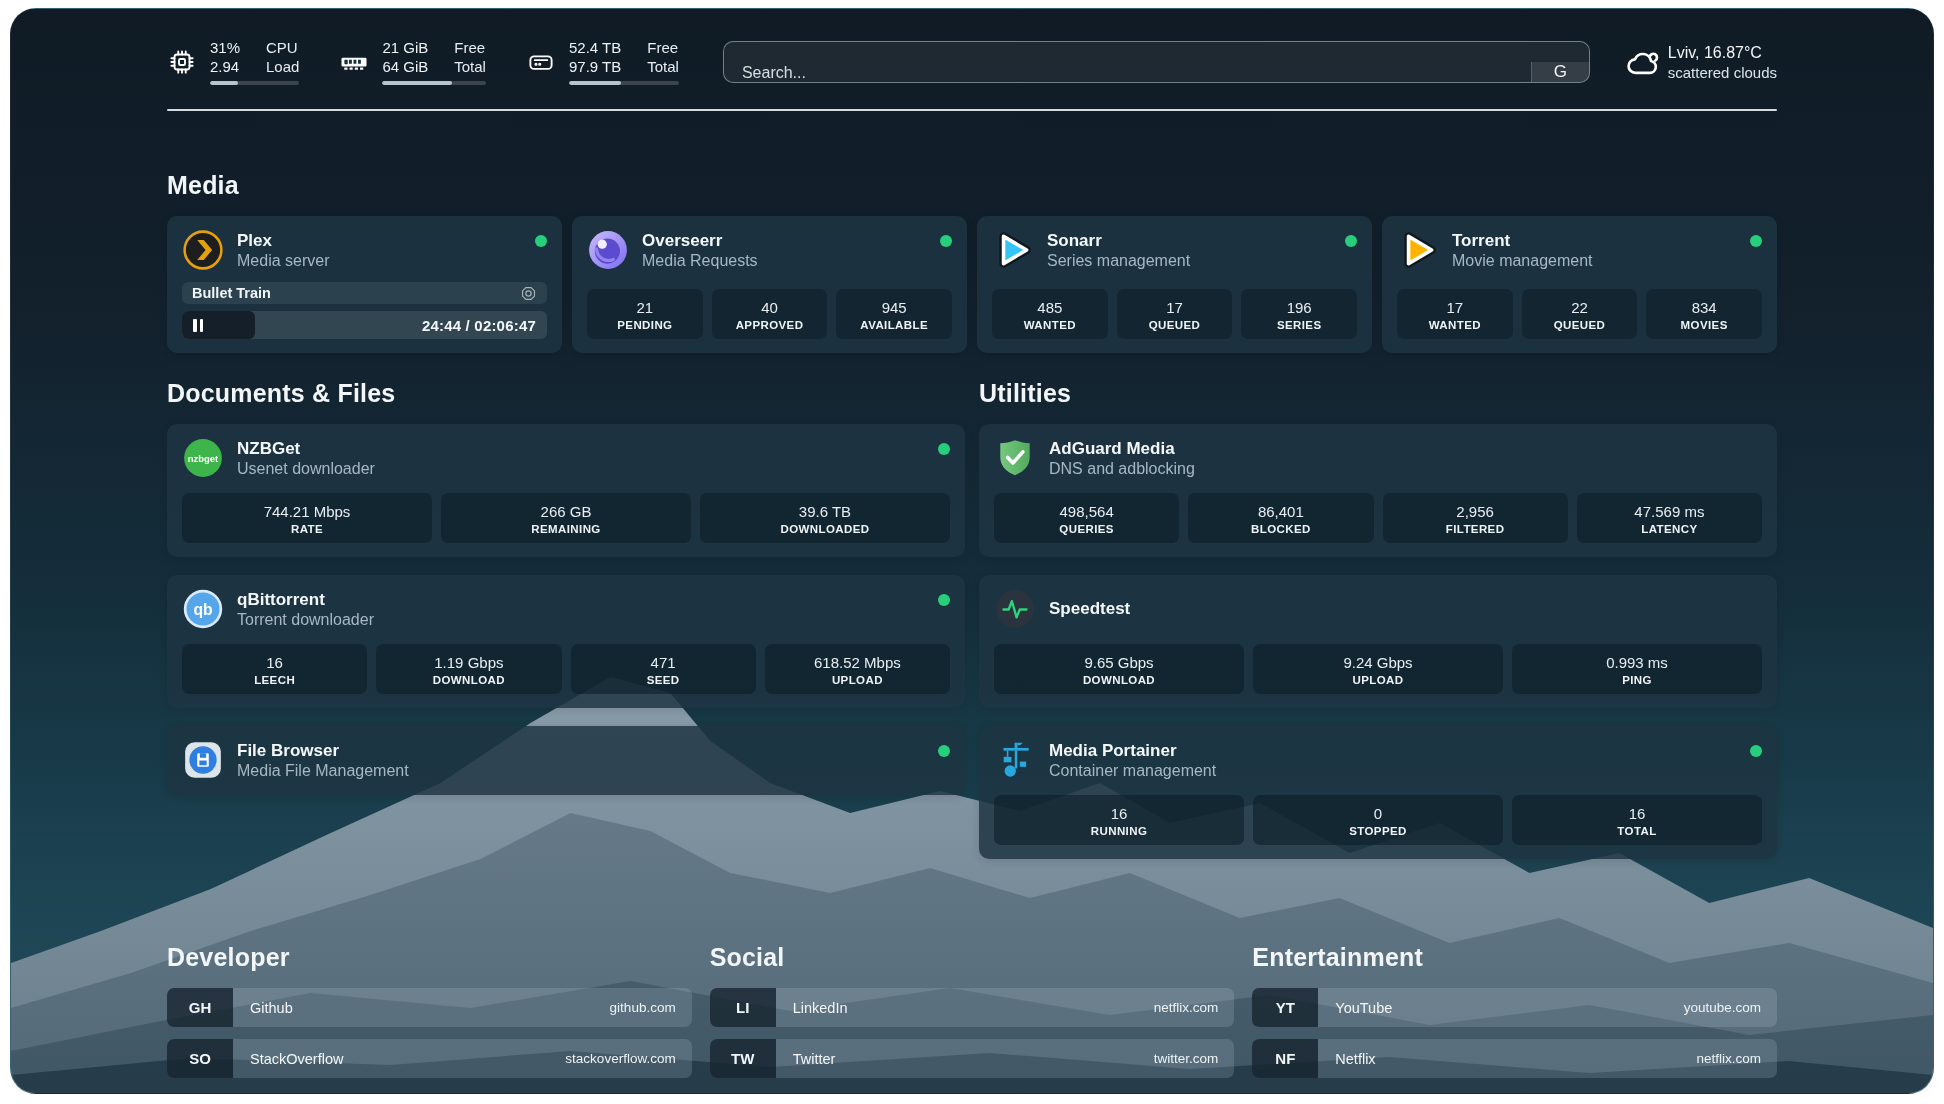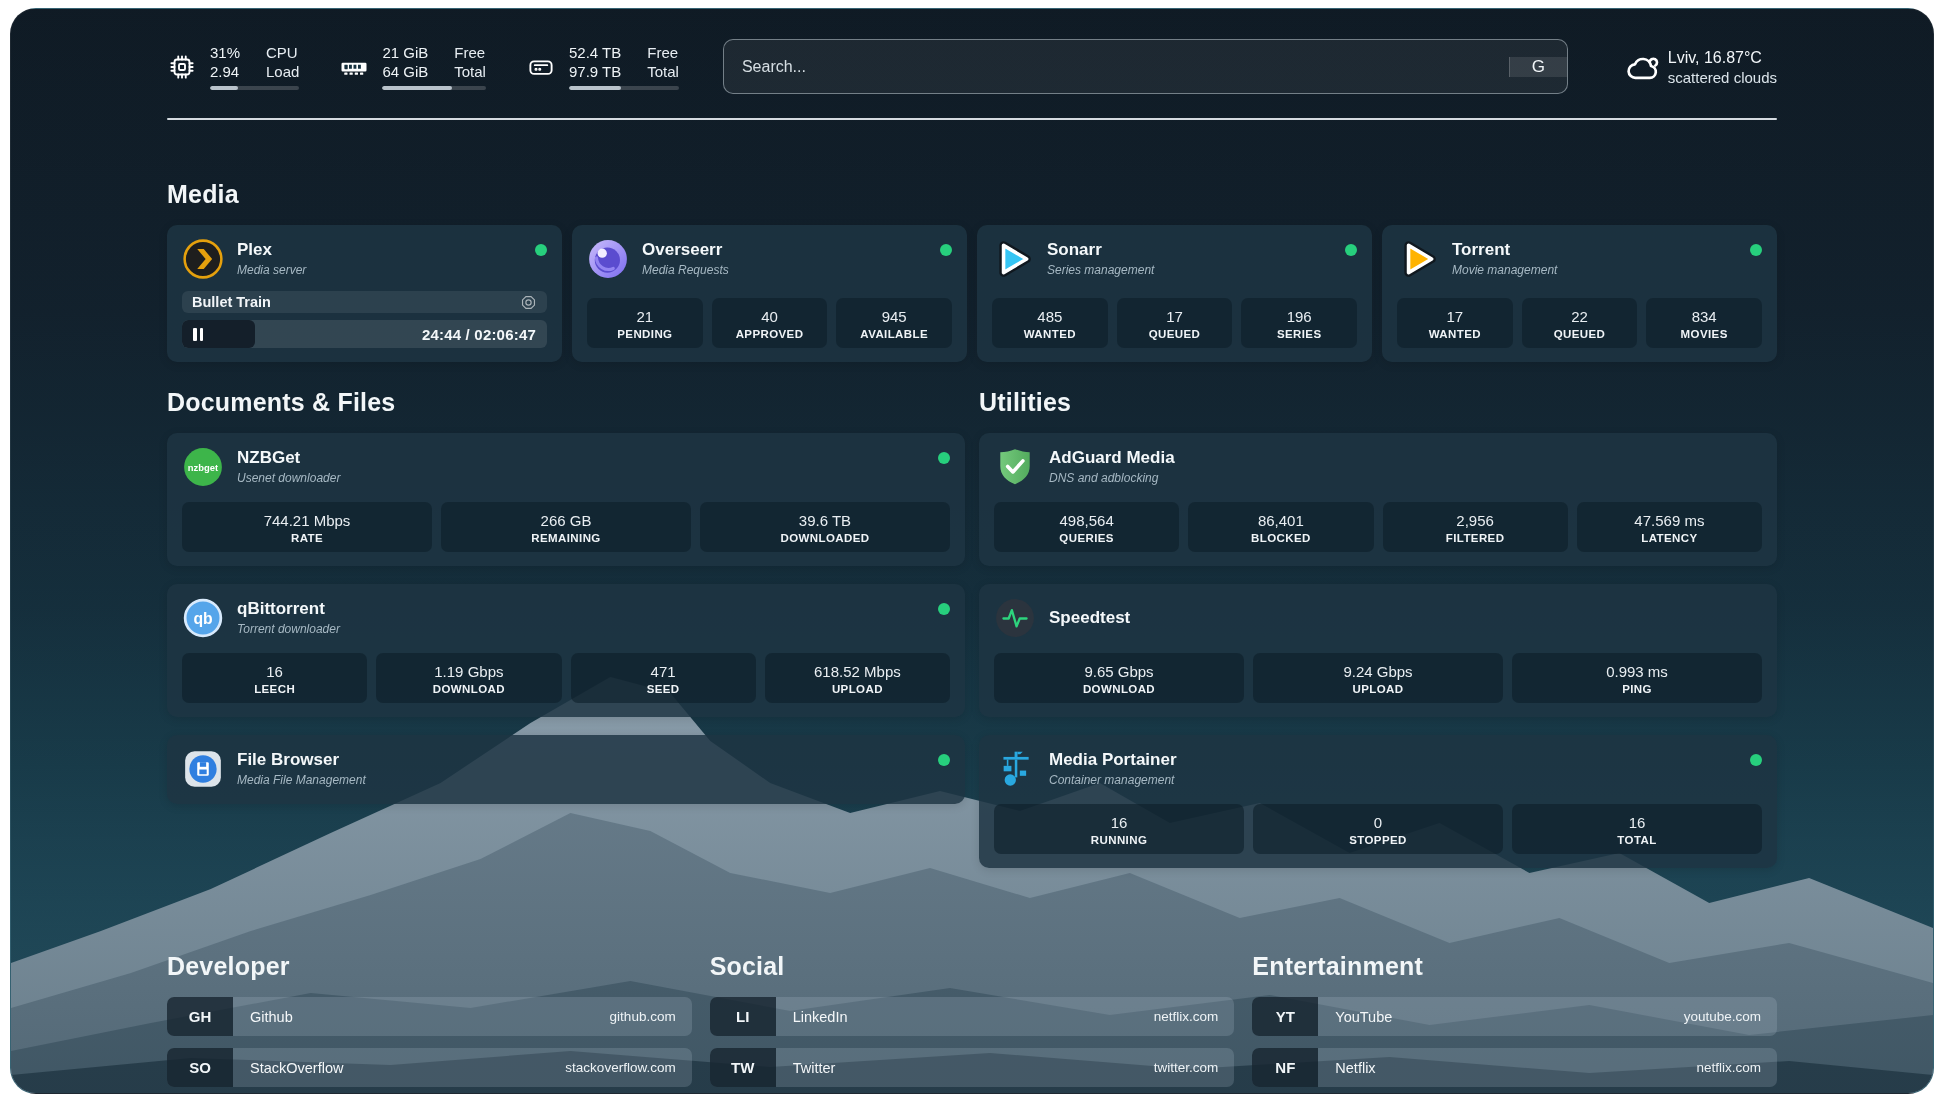--- a/index.html
+++ b/index.html
@@ -29,22 +29,22 @@
   .stat svg { width: 30px; height: 30px; flex: 0 0 auto; }
   .stat-grid {
     display: grid; grid-template-columns: auto auto; column-gap: 26px; row-gap: 1px;
     font-size: 15px; line-height: 18px; color: #eef3f6;
   }
   .stat-grid .lbl { text-align: left; color: #e7edf2; }
   .minibar { margin-top: 5px; height: 4px; border-radius: 2px; background: rgba(255,255,255,0.18); overflow: hidden; }
   .minibar .fill { height: 100%; border-radius: 2px; background: #b9c3cb; }
 
   .search {
-    flex: 1; display: flex; align-items: center; height: 55px;
-    margin: 0 30px 0 4px;
+    flex: 1; display: flex; align-items: flex-end; height: 42px;
+    margin: 0 8px 0 4px;
     border: 1px solid rgba(222,232,240,0.45); border-radius: 10px;
     background: rgba(255,255,255,0.06); overflow: hidden;
   }
   .search input {
     flex: 1; background: transparent; border: none; outline: none;
     color: #ffffff; font-size: 16px; padding: 0 18px;
     font-family: "Liberation Sans", sans-serif;
   }
   .search input::placeholder { color: #dfe7ec; opacity: 0.95; }
   .gbtn {
@@ -71,21 +71,21 @@
     padding: 13px 15px 14px 15px;
     display: flex; flex-direction: column;
     box-shadow: 0 2px 10px rgba(0,0,0,0.12);
   }
   .stack .card { margin-bottom: 18px; }
   .card-head { display: flex; align-items: center; gap: 13px; }
   .appicon { width: 42px; height: 42px; flex: 0 0 auto; display: flex; align-items: center; justify-content: center; }
   .appicon svg { width: 42px; height: 42px; }
   .titles { flex: 1; min-width: 0; }
   .app-title { font-size: 17px; font-weight: 600; color: #f4f8fa; line-height: 22px; }
-  .app-sub { font-size: 12px; color: #a6b8c3; line-height: 18px; font-style: italic; }
+  .app-sub { font-size: 16px; color: #a6b8c3; line-height: 18px; }
   .dot { width: 12px; height: 12px; border-radius: 50%; background: #27cf7d; align-self: flex-start; margin-top: 6px; }
 
   .stats { display: flex; gap: 9px; margin-top: auto; padding-top: 14px; }
   .tile {
     flex: 1; background: rgba(12,29,40,0.58); border-radius: 7px;
     padding: 9px 6px 8px 6px; text-align: center;
   }
   .tval { font-size: 15px; color: #e9eef2; line-height: 19px; white-space: nowrap; }
   .tlab { font-size: 11.5px; font-weight: 700; letter-spacing: 0.4px; color: #f0f4f7; margin-top: 2px; }
 

